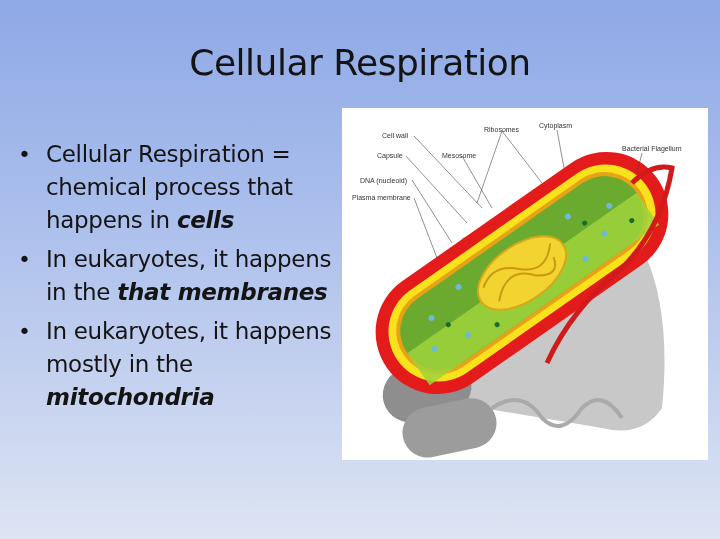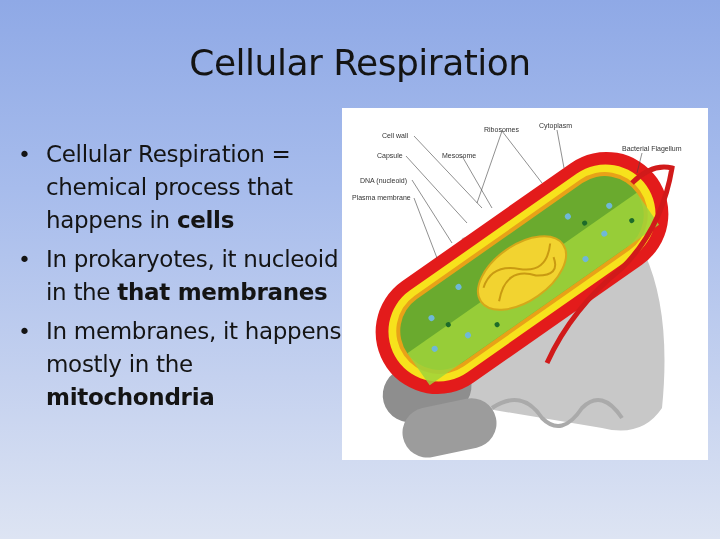--- a/index.html
+++ b/index.html
@@ -20,46 +20,46 @@
       margin: 0; padding: 0; list-style: none;
     }
     .bullets li {
       position: relative; padding-left: 32px;
       font-size: 23px; line-height: 33px; color: #141414;
       margin-bottom: 6px; letter-spacing: -0.3px;
     }
     .bullets li .dot {
       position: absolute; left: 4px; top: 0; font-size: 22px;
     }
-    .bullets b { font-weight: bold; }
+    .bullets b { font-weight: bold; font-style: italic; }
     .figure {
       position: absolute; left: 342px; top: 108px; width: 366px; height: 352px;
       background: #ffffff;
     }
     .figure svg { width: 100%; height: 100%; display: block; }
     .lbl { font-family: "Liberation Sans", sans-serif; font-size: 7px; fill: #333; }
   </style>
 </head>
 <body>
 
 <div class="slide">
   <div class="title">Cellular Respiration</div>
 
   <ul class="bullets">
     <li>
       <span class="dot">•</span>
       <span>Cellular Respiration = chemical process that happens in </span><b>cells</b>
     </li>
     <li>
       <span class="dot">•</span>
-      <span>In prokaryotes, it nucleoid in the </span><b>that membranes</b>
+      <span>In eukaryotes, it happens in the </span><b>that membranes</b>
     </li>
     <li>
       <span class="dot">•</span>
-      <span>In membranes, it happens mostly in the </span><b>mitochondria</b>
+      <span>In eukaryotes, it happens mostly in the </span><b>mitochondria</b>
     </li>
   </ul>
 
   <div class="figure">
     <svg viewBox="0 0 366 352" xmlns="http://www.w3.org/2000/svg">
 
       <g fill="#a9a9a9">
         <path d="M120 130 Q250 90 300 140 Q330 200 320 300 Q300 330 260 320 L140 300 Q90 280 100 220 Z" fill="#c8c8c8"></path>
         <rect x="40" y="255" width="90" height="55" rx="28" fill="#8e8e8e" transform="rotate(-15 85 282)"></rect>
         <rect x="60" y="295" width="95" height="50" rx="25" fill="#9c9c9c" transform="rotate(-12 107 320)"></rect>

